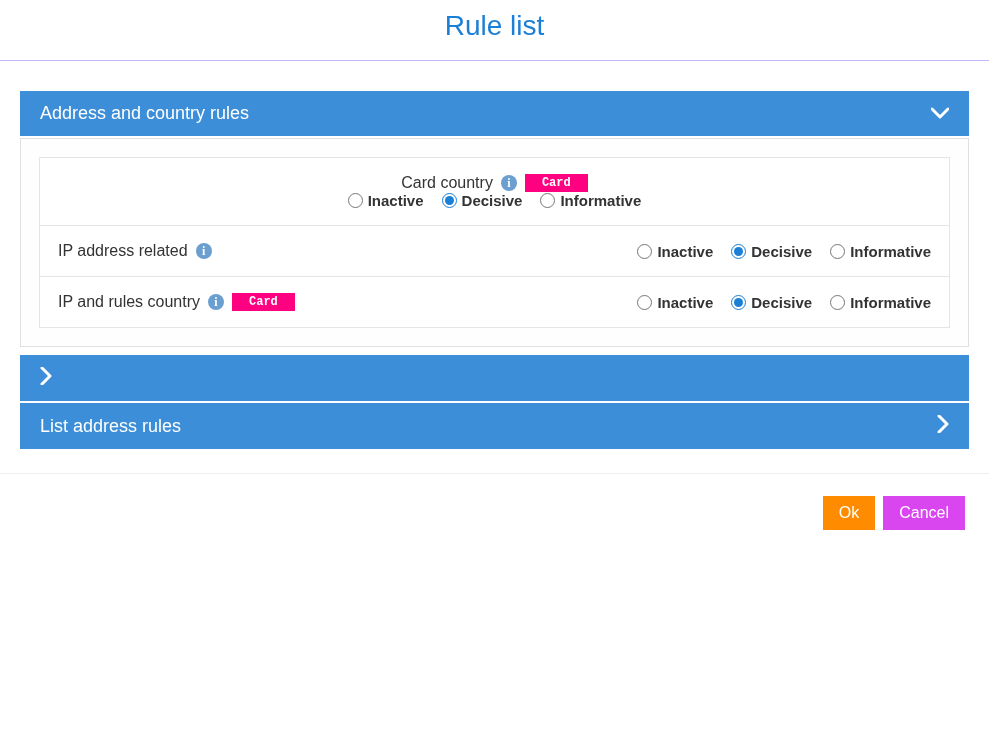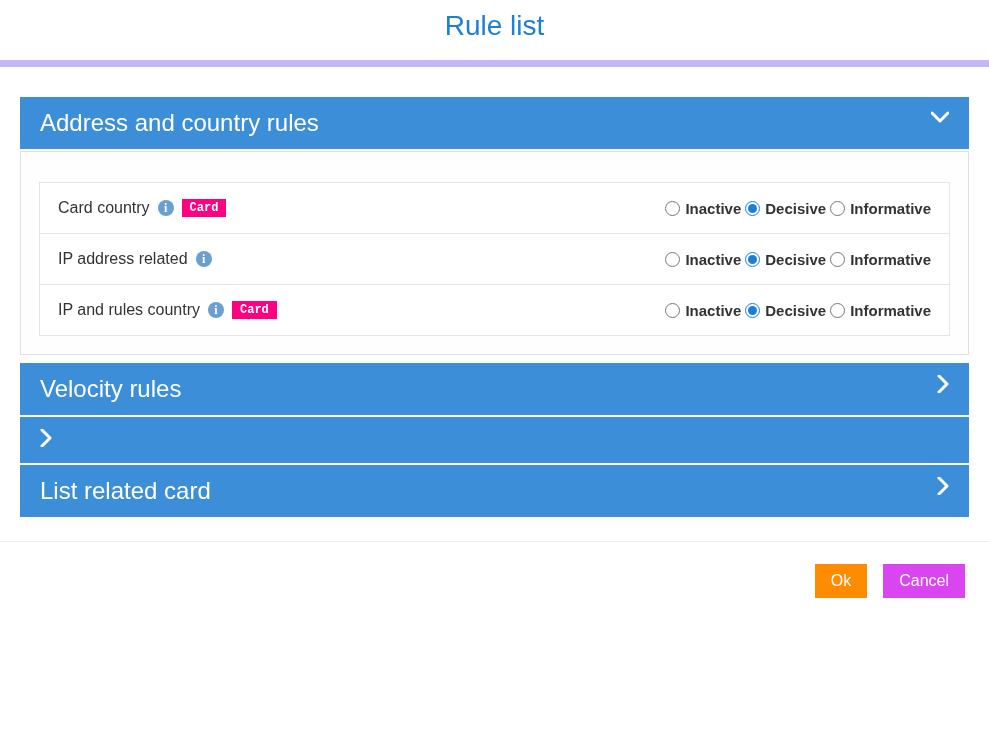--- a/index.html
+++ b/index.html
@@ -5,64 +5,64 @@
   * { box-sizing: border-box; margin: 0; padding: 0; }
   body {
     font-family: Arial, Helvetica, sans-serif;
     background: #fff;
     width: 989px;
     color: #333;
   }
   .header {
     text-align: center;
     padding: 10px 0 18px 0;
-    border-bottom: 7px solid #c4b5fd;
+    border-bottom: 1px solid #c4b5fd;
   }
   .header h1 {
     color: #1b7fd6;
     font-weight: 400;
     font-size: 28px;
   }
   .content {
     padding: 30px 20px 20px 20px;
   }
   .subtitle {
     font-size: 22px;
     color: #555;
     font-weight: 400;
     margin-bottom: 34px;
   }
   .section-header {
     background: #3c8ed8;
     color: #fff;
     padding: 12px 20px;
-    font-size: 24px;
+    font-size: 18px;
     display: flex;
     justify-content: space-between;
-    align-items: flex-start;
+    align-items: center;
     cursor: pointer;
     margin-bottom: 2px;
   }
   .section-header .chev { font-size: 16px; }
   .section-body {
     border: 1px solid #e0e0e0;
     background: #fefefe;
     padding: 18px;
     margin-bottom: 8px;
   }
   .rule-row {
     display: flex;
     align-items: center;
     justify-content: space-between;
     border: 1px solid #e5e5e5;
     padding: 16px 18px;
     background: #fff;
     margin-top: -1px;
   }
-  .rule-row:first-child { margin-top: 12px; }
+  .rule-row:first-child { margin-top: 0; flex-direction: column; }
   .rule-left {
     display: flex;
     align-items: center;
     gap: 8px;
     font-size: 16px;
     color: #333;
   }
   .info-icon {
     display: inline-flex;
     align-items: center;
@@ -74,26 +74,26 @@
     font-size: 12px;
     font-weight: bold;
     font-family: serif;
   }
   .card-badge {
     display: inline-block;
     background: #ff0081;
     color: #fff;
     font-size: 12px;
     font-weight: bold;
-    padding: 2px 8px;
+    padding: 2px 17px;
     font-family: "Courier New", monospace;
   }
   .rule-right {
     display: flex;
-    gap: 4px;
+    gap: 18px;
     font-weight: bold;
     color: #333;
     font-size: 15px;
     justify-content: center;
   }
   .radio-opt {
     display: flex;
     align-items: center;
     gap: 5px;
     cursor: pointer;
@@ -102,21 +102,21 @@
     accent-color: #1b7fd6;
     width: 15px; height: 15px;
     cursor: pointer;
   }
   .sections { margin-bottom: 4px; }
   .footer {
     border-top: 1px solid #eee;
     padding: 22px 24px 10px 24px;
     display: flex;
     justify-content: flex-end;
-    gap: 16px;
+    gap: 8px;
   }
   .btn {
     padding: 8px 16px;
     font-size: 16px;
     color: #fff;
     border: none;
     cursor: pointer;
   }
   .btn-ok { background: #ff8c00; }
   .btn-cancel { background: #d946ef; }
@@ -194,32 +194,26 @@
               <span>Decisive</span>
             </label>
             <label class="radio-opt">
               <input type="radio" name="rule-0-2" style="">
               <span>Informative</span>
             </label>
           </div>
         </div>
       </div>
       <div class="section-header">
-        <span>Velocity rules</span>
         <span class="chev"><svg width="12" height="18" viewBox="0 0 12 18">
             <path d="M2 1 L10 9 L2 17" stroke="white" stroke-width="3" fill="none" stroke-linecap="round" stroke-linejoin="round"></path>
           </svg></span>
       </div>
       <div class="section-header">
-        <span class="chev"><svg width="12" height="18" viewBox="0 0 12 18">
-            <path d="M2 1 L10 9 L2 17" stroke="white" stroke-width="3" fill="none" stroke-linecap="round" stroke-linejoin="round"></path>
-          </svg></span>
-      </div>
-      <div class="section-header">
-        <span>List related card</span>
+        <span>List address rules</span>
         <span class="chev"><svg width="12" height="18" viewBox="0 0 12 18">
             <path d="M2 1 L10 9 L2 17" stroke="white" stroke-width="3" fill="none" stroke-linecap="round" stroke-linejoin="round"></path>
           </svg></span>
       </div>
     </div>
 </div>
 
 <div class="footer">
   <button class="btn btn-ok">Ok</button>
   <button class="btn btn-cancel">Cancel</button>

